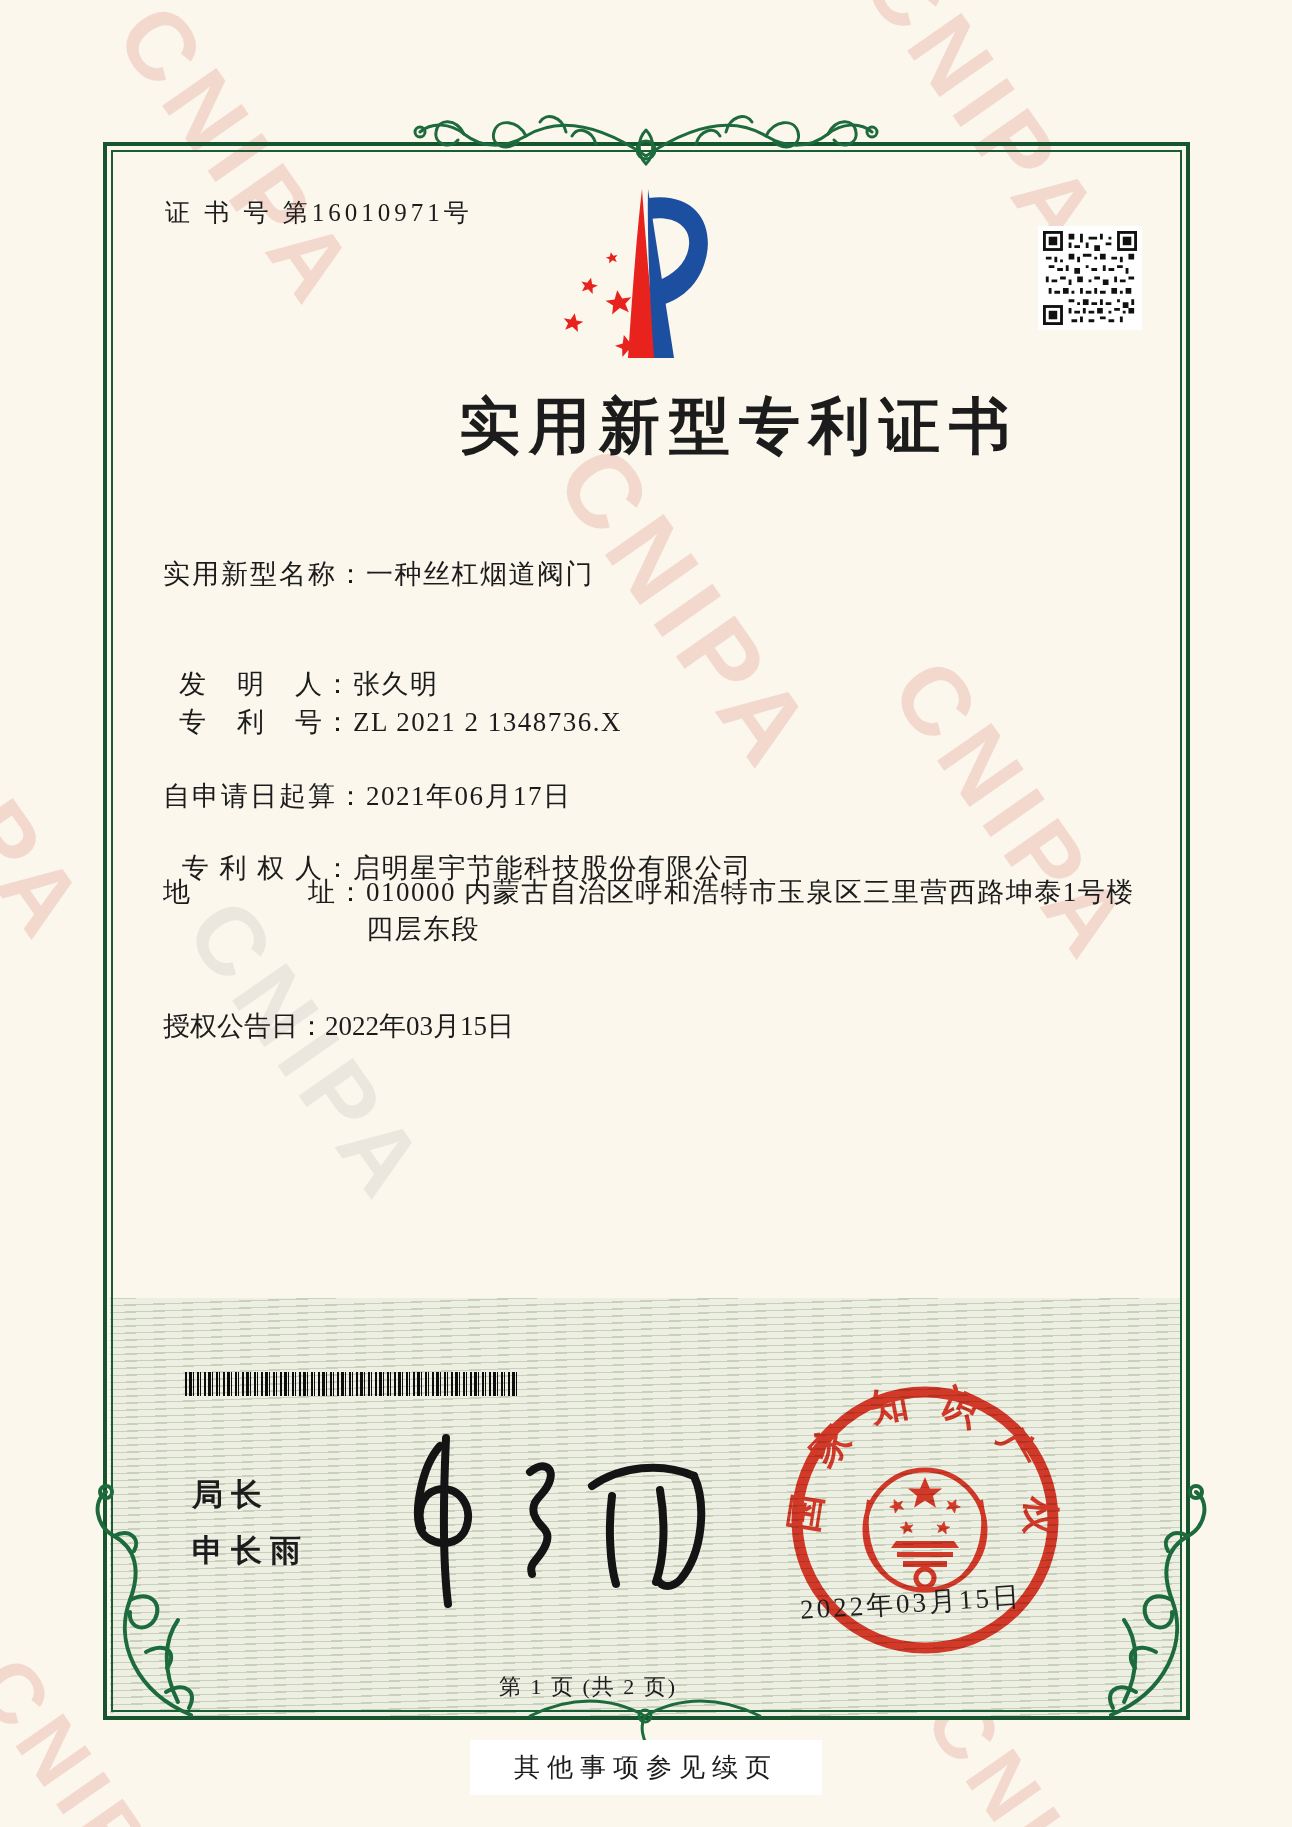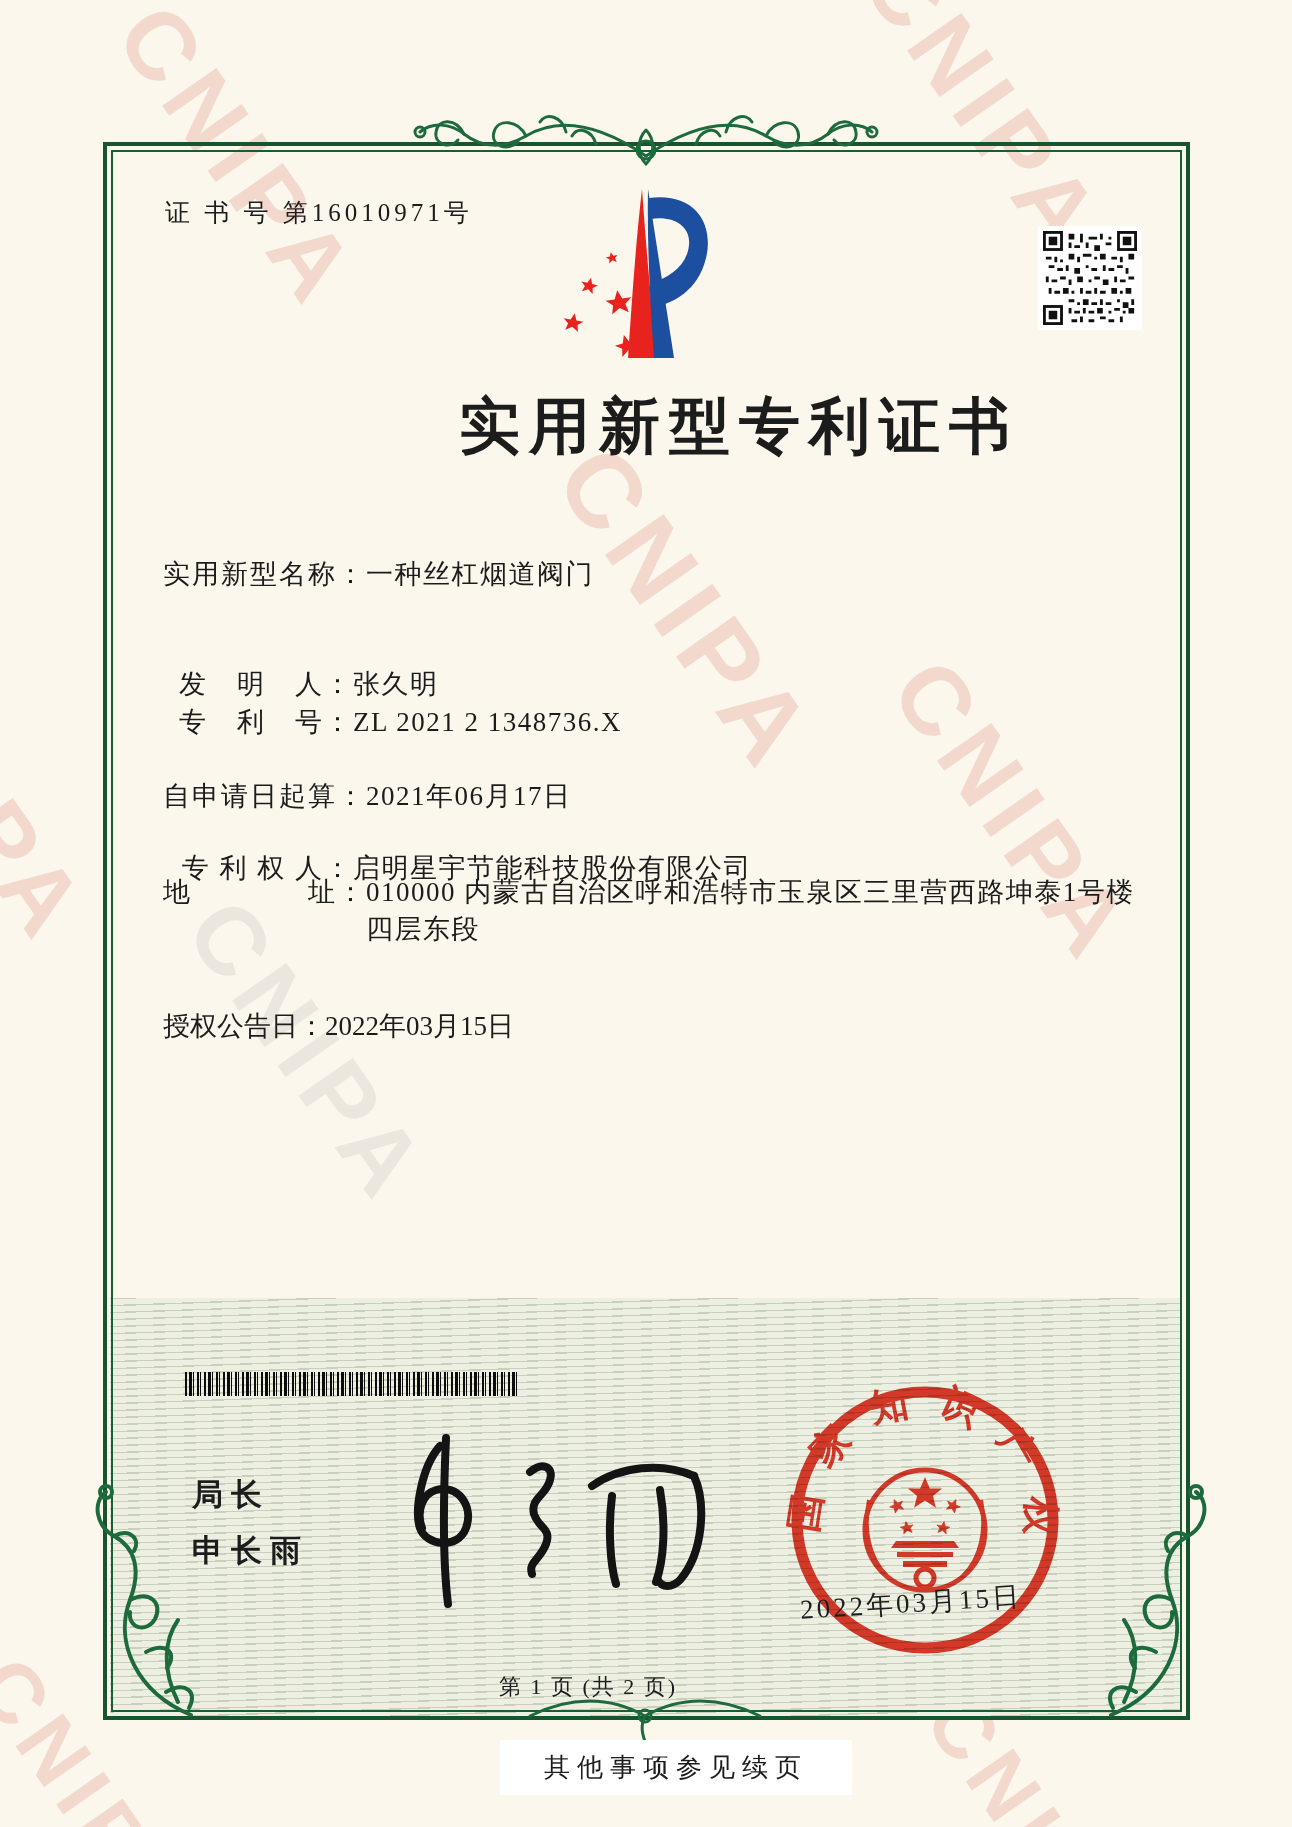--- a/index.html
+++ b/index.html
@@ -103,21 +103,21 @@
     position:absolute;left:800px;top:1585px;font-size:27px;letter-spacing:3px;
     color:#1e1e1e;transform:rotate(-3.5deg);z-index:6;white-space:nowrap;
   }
 
   
   .page-info{
     position:absolute;left:103px;top:1672px;width:970px;text-align:center;
     font-size:22px;letter-spacing:2px;z-index:6;
   }
   .note{
-    position:absolute;left:676px;top:1740px;transform:translateX(-50%);
+    position:absolute;left:646px;top:1740px;transform:translateX(-50%);
     background:#ffffff;padding:10px 44px;font-size:26px;letter-spacing:7px;
     z-index:4;white-space:nowrap;
   }
 
   
   .orn{position:absolute;z-index:2;pointer-events:none;}
   .orn-top{left:386px;top:92px;}
   .orn-bl{left:66px;top:1440px;}
   .orn-br{left:1076px;top:1440px;transform:scaleX(-1);}
   .orn-bc{left:520px;top:1682px;}

